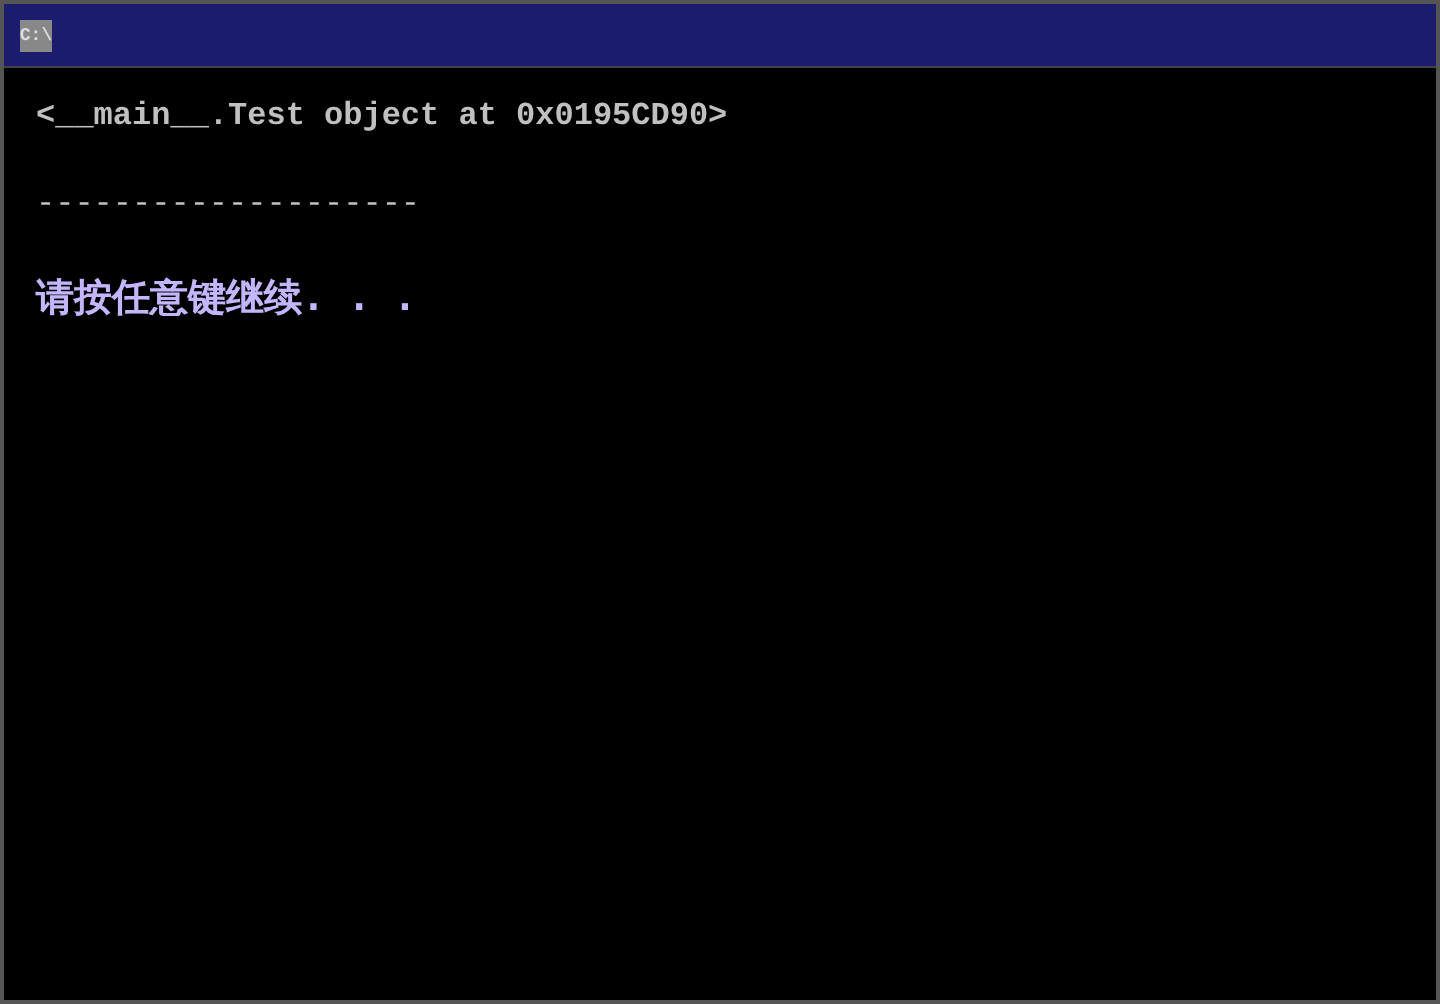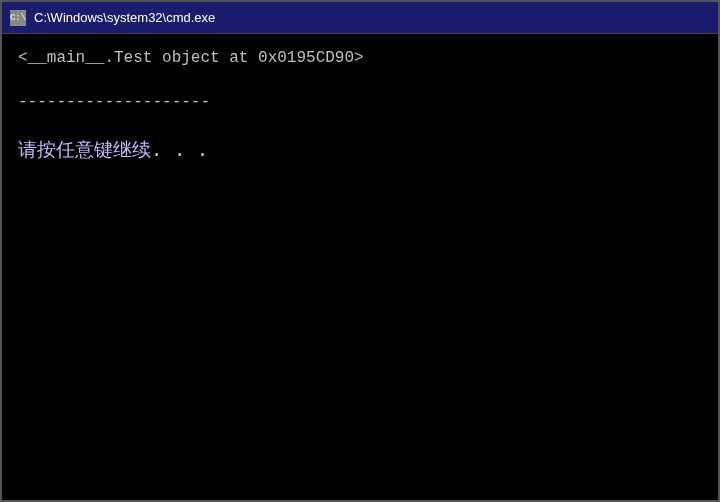--- a/index.html
+++ b/index.html
@@ -61,20 +61,21 @@
       padding: 12px 16px;
       overflow: hidden;
     }
 
     .terminal-line {
       color: #c0c0c0;
       font-size: 16px;
       line-height: 1.5;
       font-family: 'Courier New', Courier, monospace;
       white-space: pre;
+      font-weight: bold;
     }
 
     .terminal-line.chinese {
       color: #c4b5fd;
       font-size: 19px;
       line-height: 1.6;
       font-family: 'MS Gothic', 'SimSun', monospace;
     }
 
     .spacer {
@@ -89,21 +90,20 @@
     }
   </style>
 </head>
 <body>
 
 <div class="window-frame">
   <div class="title-bar">
     <div class="title-bar-icon">
       <span style="color:#ddd; font-size:9px; font-weight:bold;">C:\</span>
     </div>
-    <span class="title-bar-text">C:\Windows\system32\cmd.exe</span>
   </div>
   <div class="terminal-body">
     <div class="terminal-line">&lt;__main__.Test object at 0x0195CD90&gt;</div>
     <div class="spacer"></div>
     <div class="separator">--------------------</div>
     <div class="spacer"></div>
     <div class="terminal-line chinese">请按任意键继续. . .</div>
   </div>
 </div>
 

